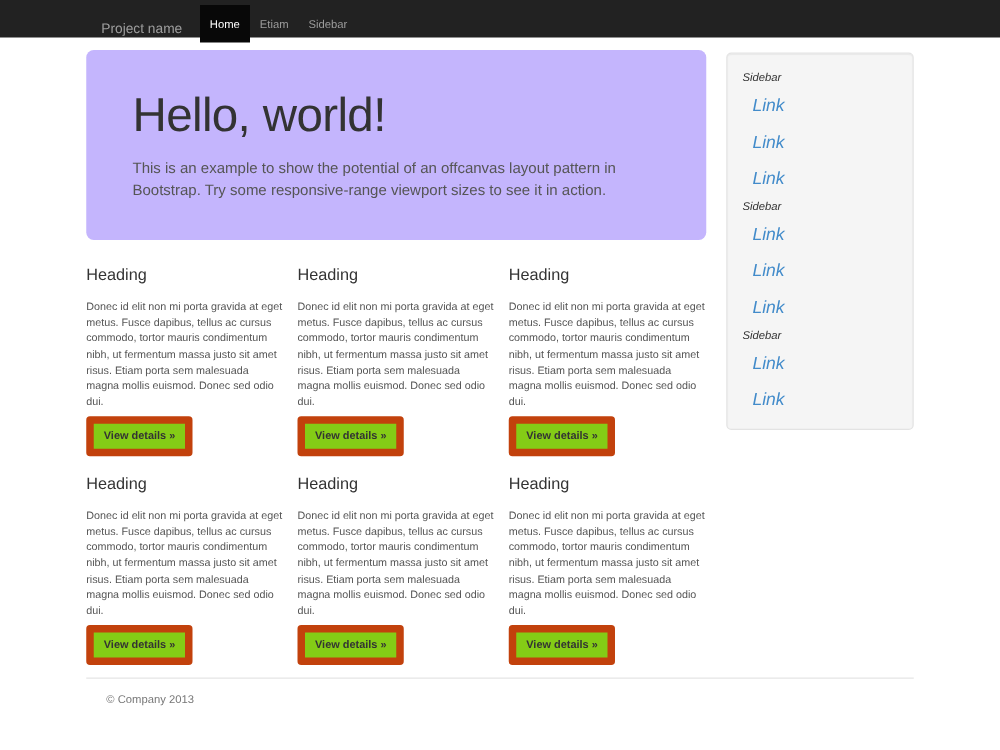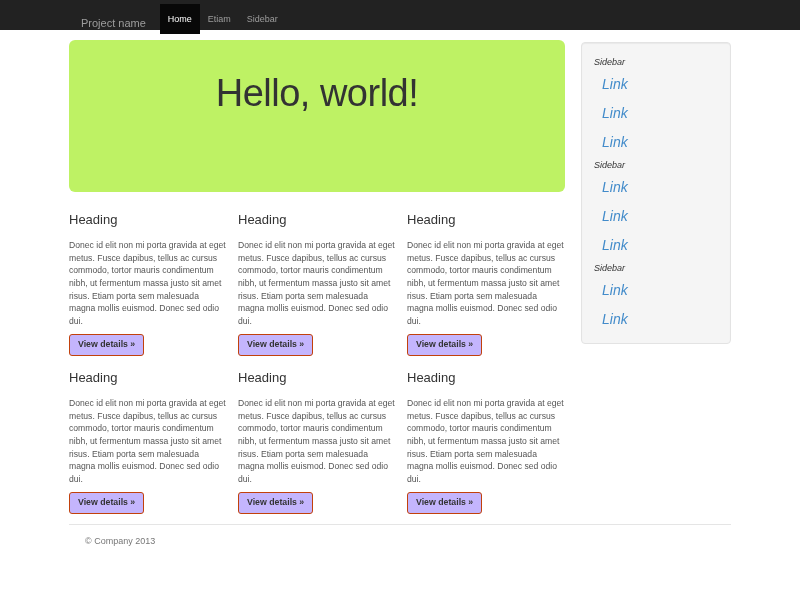--- a/index.html
+++ b/index.html
@@ -26,38 +26,38 @@
   }
   .nav a.active { color: #ffffff; background: #080808; }
 
   
   .container { width: 662px; margin: 10px auto 0 auto; }
   .row { display: flex; align-items: flex-start; }
   .main-col { width: 496px; }
 
   
   .jumbotron {
-    height: 152px; background: #bef264; border-radius: 6px;
-    padding: 32px 37px 4px 37px; overflow: hidden; text-align: center;
+    height: 152px; background: #c4b5fd; border-radius: 6px;
+    padding: 32px 37px 4px 37px; overflow: hidden;
   }
   .jumbotron h1 {
     margin: 0 0 10px 0; font-size: 38px; font-weight: 500;
     letter-spacing: -0.5px; color: #333;
   }
   .jumbotron p { margin: 0; font-size: 12px; line-height: 1.5; color: #555; }
 
   
   .cards-row { display: flex; justify-content: space-between; }
   .card { width: 158px; }
   .card h2 { margin: 20px 0 7px 0; font-size: 13px; font-weight: 500; color: #333; }
   .cards-row.second .card h2 { margin-top: 14px; }
   .card p { margin: 12px 0 6px 0; font-size: 8.6px; line-height: 1.47; color: #555; }
   .btn {
     display: inline-block; padding: 5px 8px; font-size: 8.75px; font-weight: 700;
-    color: #333; background: #c4b5fd; border: 1px solid #c2410c; border-radius: 3px;
+    color: #333; background: #84cc16; border: 6px solid #c2410c; border-radius: 3px;
     text-decoration: none; line-height: 1.1;
   }
 
   
   .sidebar {
     width: 150px; margin-left: auto; margin-top: 2px; min-height: 238px;
     background: #f5f5f5; border: 1px solid #e3e3e3; border-radius: 4px;
     padding: 10px 12px; box-shadow: inset 0 1px 1px rgba(0,0,0,0.05); font-style: italic;
   }
   .sidebar-heading { font-size: 9px; color: #333; padding: 4px 0 2px 0; }
@@ -90,20 +90,21 @@
   </div>
 </nav>
 
 <div class="container">
   <div class="row">
 
     <div class="main-col">
 
       <div class="jumbotron">
         <h1>Hello, world!</h1>
+        <p>This is an example to show the potential of an offcanvas layout pattern in Bootstrap. Try some responsive-range viewport sizes to see it in action.</p>
       </div>
 
       <div class="cards-row">
         <div class="card">
           <h2>Heading</h2>
           <p>Donec id elit non mi porta gravida at eget metus. Fusce dapibus, tellus ac cursus commodo, tortor mauris condimentum nibh, ut fermentum massa justo sit amet risus. Etiam porta sem malesuada magna mollis euismod. Donec sed odio dui.</p>
           <a href="#" class="btn">View details »</a>
         </div>
         <div class="card">
           <h2>Heading</h2>

